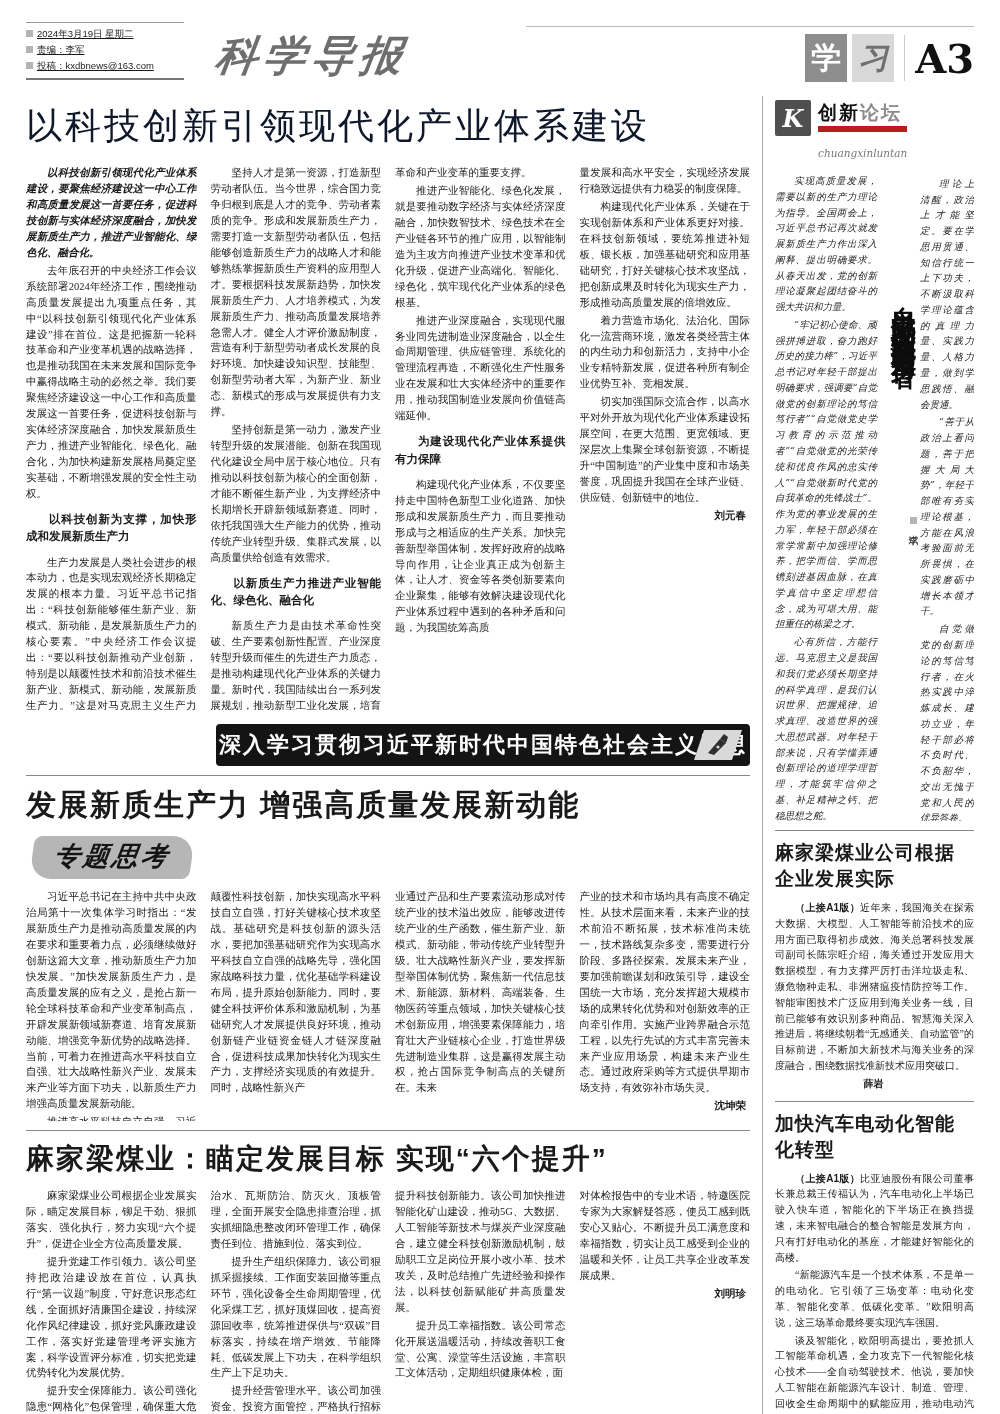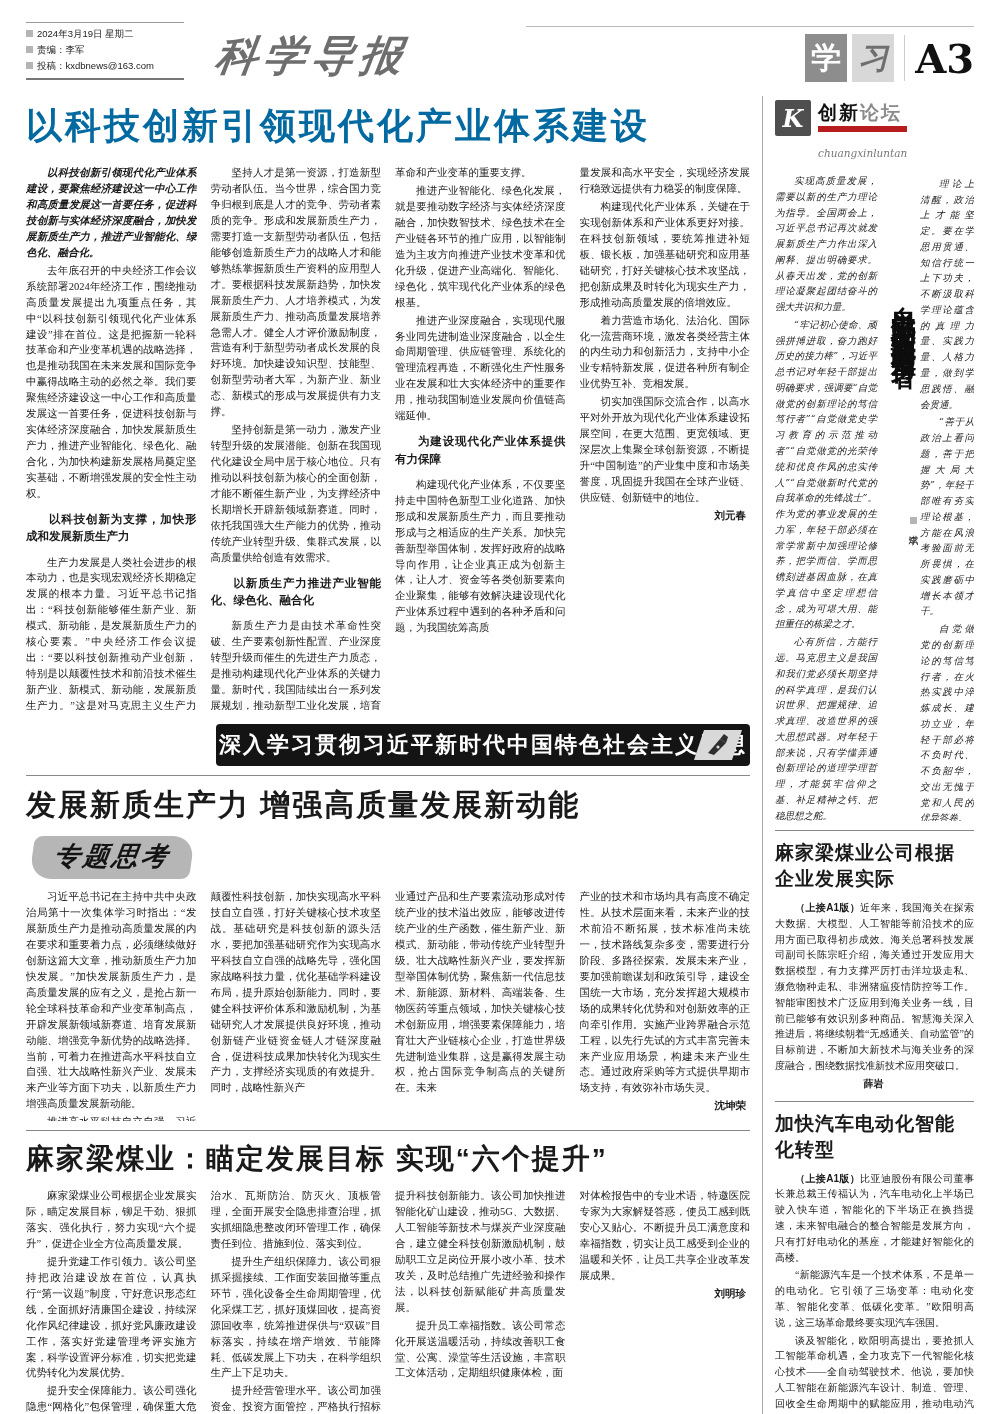--- a/index.html
+++ b/index.html
@@ -1,21 +1,21 @@
 <!DOCTYPE html>
 <html><head>
 <meta charset="utf-8">
 <style>
   html,body{margin:0;padding:0;background:#f4f4f2;}
   body{width:1000px;height:1414px;position:relative;overflow:hidden;background:#fff;
        font-family:"Liberation Serif",serif;color:#1a1a1a;}
   .page{padding:0 26px;}
 
   
-  .hdr{position:relative;height:74px;padding-top:22px;}
+  .hdr{position:relative;height:74px;padding-top:22px;text-decoration:underline;}
   .hdr-rule{position:absolute;top:26px;left:500px;right:0;height:1px;background:#bbb;}
   .hdr-info{width:158px;border-top:1px solid #999;border-bottom:2px solid #777;
             padding:3px 0 4px;font-size:9.5px;line-height:1.7;font-family:"Liberation Sans",sans-serif;color:#222;}
   .sq{display:inline-block;width:7px;height:7px;background:#b5b5b5;margin-right:4px;}
   .masthead{position:absolute;left:190px;top:28px;font-family:"DejaVu Serif",serif;
             font-style:italic;font-weight:bold;font-size:42px;color:#6e6e6e;
             letter-spacing:6px;transform:skewX(-8deg);}
   .hdr-right{position:absolute;right:0;top:34px;display:flex;align-items:center;}
   .sec-box{width:42px;height:48px;display:flex;align-items:center;justify-content:center;
            font-size:30px;font-weight:bold;margin-left:5px;}
@@ -23,22 +23,22 @@
   .sec-box.b2{background:#d8d8d8;color:#6f6f6f;font-family:"DejaVu Serif",serif;font-style:italic;}
   .vline{width:1px;height:46px;background:#ccc;margin:0 10px;}
   .pageno{font-family:"DejaVu Serif",serif;font-weight:bold;font-size:40px;color:#111;}
 
   
   .content{display:flex;}
   .left-col{width:724px;}
   .rail{flex:1;border-left:1px solid #aaa;margin-left:12px;padding-left:12px;}
 
   
-  .main-headline{font-family:"Liberation Sans",sans-serif;font-weight:700;font-size:36px;
-                 letter-spacing:3px;margin:6px 0 14px;color:#0369a1;}
+  .main-headline{font-family:"Liberation Sans",sans-serif;font-weight:400;font-size:36px;
+                 letter-spacing:3px;margin:6px 0 14px;color:#0f172a;}
   .cols{display:flex;gap:14px;text-align:justify;justify-content:space-between;}
   .cols .col{flex:1;min-width:0;font-size:10.5px;line-height:1.52;overflow:hidden;}
   .main-cols{height:545px;}
   .col p{margin:0 0 2px;text-indent:2em;}
   .col p.noindent{text-indent:0;}
   .lead{font-style:italic;font-weight:bold;font-family:"DejaVu Serif",serif;}
   .subhead{font-family:"Liberation Sans",sans-serif;font-weight:bold;font-size:11.5px;
            line-height:1.5;margin:9px 0;text-indent:2em;}
   .byline{text-align:right;font-weight:bold;font-family:"Liberation Sans",sans-serif;
           font-size:10.5px;padding-right:4px;margin-top:2px;}

